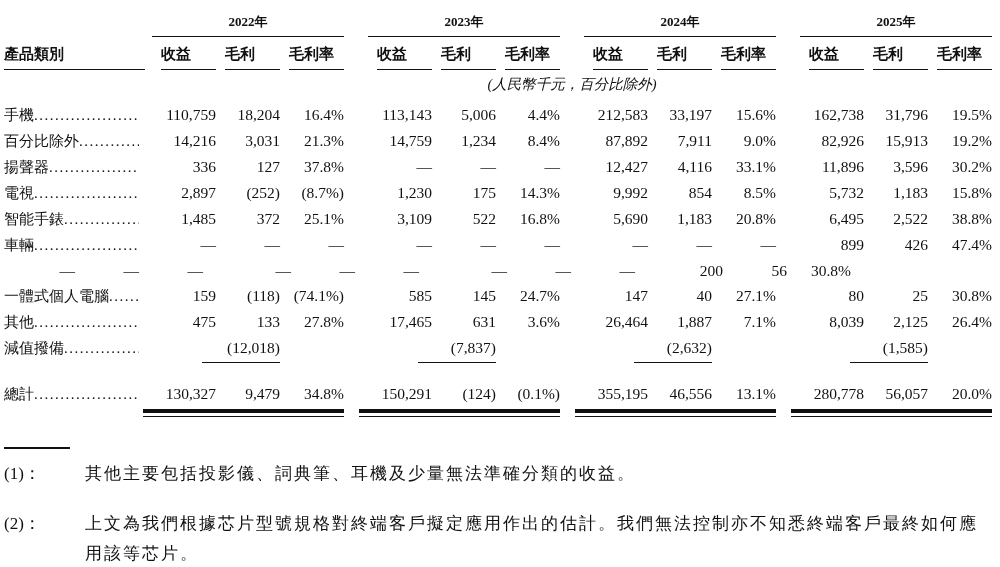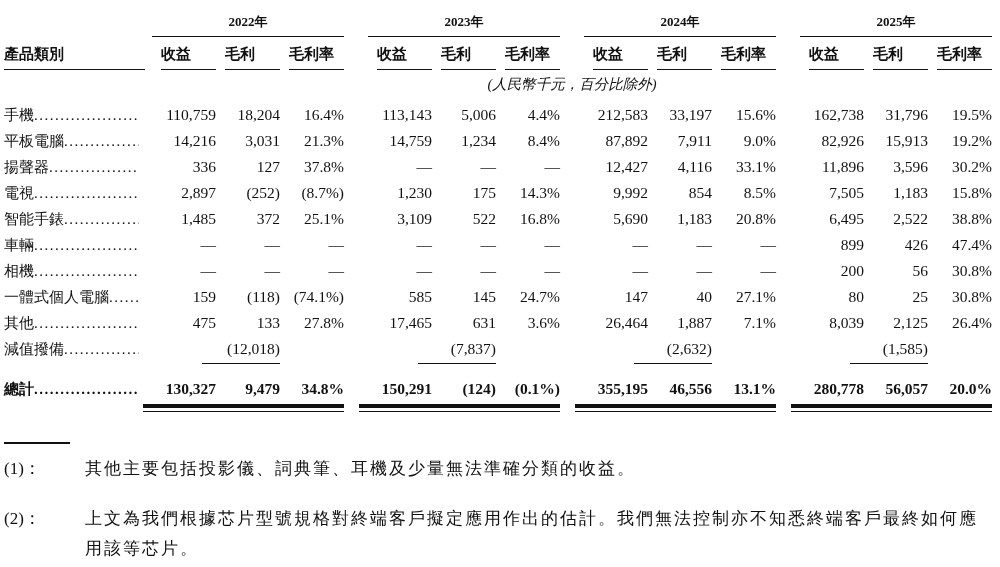--- a/index.html
+++ b/index.html
@@ -41,21 +41,21 @@
   .drow .lbl{display:flex;align-items:baseline;padding-right:6px;box-sizing:border-box;}
   .dots{flex:1;overflow:hidden;white-space:nowrap;}
   .dots::after{content:"........................................";
                letter-spacing:1.5px;font-size:15px;}
   .c{width:64px;flex-shrink:0;text-align:right;font-size:15.5px;white-space:nowrap;}
   .c.g0{margin-left:7px;} .c.gs{margin-left:24px;}
   .c.subrule::after{content:"";display:block;border-top:1px solid #111;
                     margin-top:2px;margin-left:-14px;line-height:0;}
 
   
-  .trow{margin-top:12px;font-weight:bold;}
+  .trow{margin-top:18px;}
   .c.dbl::after{content:"";display:block;margin-top:3px;margin-left:-9px;height:2.5px;
                 border-top:4px solid #111;border-bottom:1.5px solid #111;line-height:0;}
 
   
   .fn-divider{margin-top:30px;width:66px;border-top:2px solid #111;}
   .footnote{display:flex;font-size:17px;line-height:30px;}
   .fn1{margin-top:10px;}
   .fn2{margin-top:20px;}
   .fn-marker{width:81px;flex-shrink:0;}
   .fn-text{flex:1;letter-spacing:2px;max-width:908px;}
@@ -142,21 +142,21 @@
           <div class="c ">4.4%</div>
           <div class="c gs">212,583</div>
           <div class="c ">33,197</div>
           <div class="c ">15.6%</div>
           <div class="c gs">162,738</div>
           <div class="c ">31,796</div>
           <div class="c ">19.5%</div>
         </div>
         <div class="drow">
           <div class="lbl">
-            <div class="t">平板電腦</div>
+            <div class="t">百分比除外</div>
             <div class="dots"></div>
           </div>
           <div class="c g0">14,216</div>
           <div class="c ">3,031</div>
           <div class="c ">21.3%</div>
           <div class="c gs">14,759</div>
           <div class="c ">1,234</div>
           <div class="c ">8.4%</div>
           <div class="c gs">87,892</div>
           <div class="c ">7,911</div>
@@ -190,21 +190,21 @@
           </div>
           <div class="c g0">2,897</div>
           <div class="c ">(252)</div>
           <div class="c ">(8.7%)</div>
           <div class="c gs">1,230</div>
           <div class="c ">175</div>
           <div class="c ">14.3%</div>
           <div class="c gs">9,992</div>
           <div class="c ">854</div>
           <div class="c ">8.5%</div>
-          <div class="c gs">7,505</div>
+          <div class="c gs">5,732</div>
           <div class="c ">1,183</div>
           <div class="c ">15.8%</div>
         </div>
         <div class="drow">
           <div class="lbl">
             <div class="t">智能手錶</div>
             <div class="dots"></div>
           </div>
           <div class="c g0">1,485</div>
           <div class="c ">372</div>
@@ -231,24 +231,20 @@
           <div class="c ">—</div>
           <div class="c ">—</div>
           <div class="c gs">—</div>
           <div class="c ">—</div>
           <div class="c ">—</div>
           <div class="c gs">899</div>
           <div class="c ">426</div>
           <div class="c ">47.4%</div>
         </div>
         <div class="drow">
-          <div class="lbl">
-            <div class="t">相機</div>
-            <div class="dots"></div>
-          </div>
           <div class="c g0">—</div>
           <div class="c ">—</div>
           <div class="c ">—</div>
           <div class="c gs">—</div>
           <div class="c ">—</div>
           <div class="c ">—</div>
           <div class="c gs">—</div>
           <div class="c ">—</div>
           <div class="c ">—</div>
           <div class="c gs">200</div>

